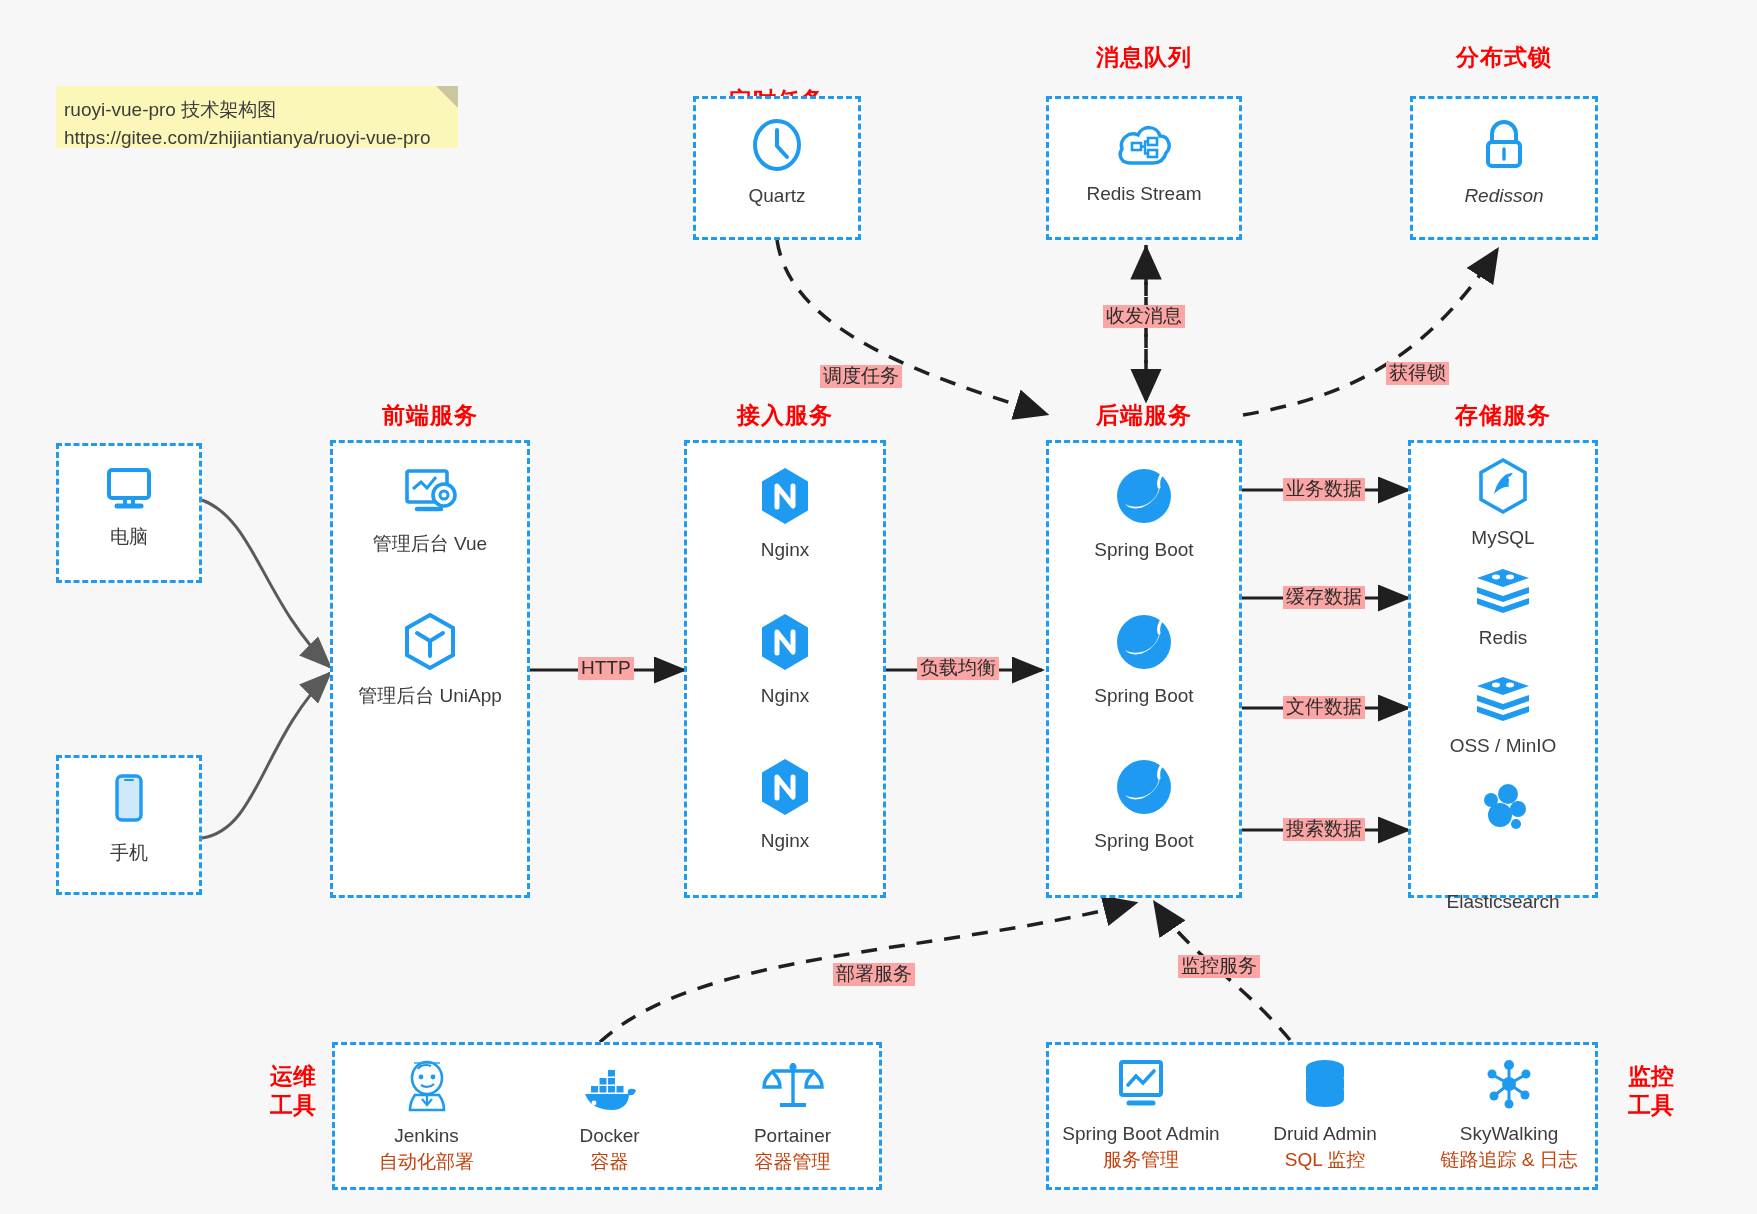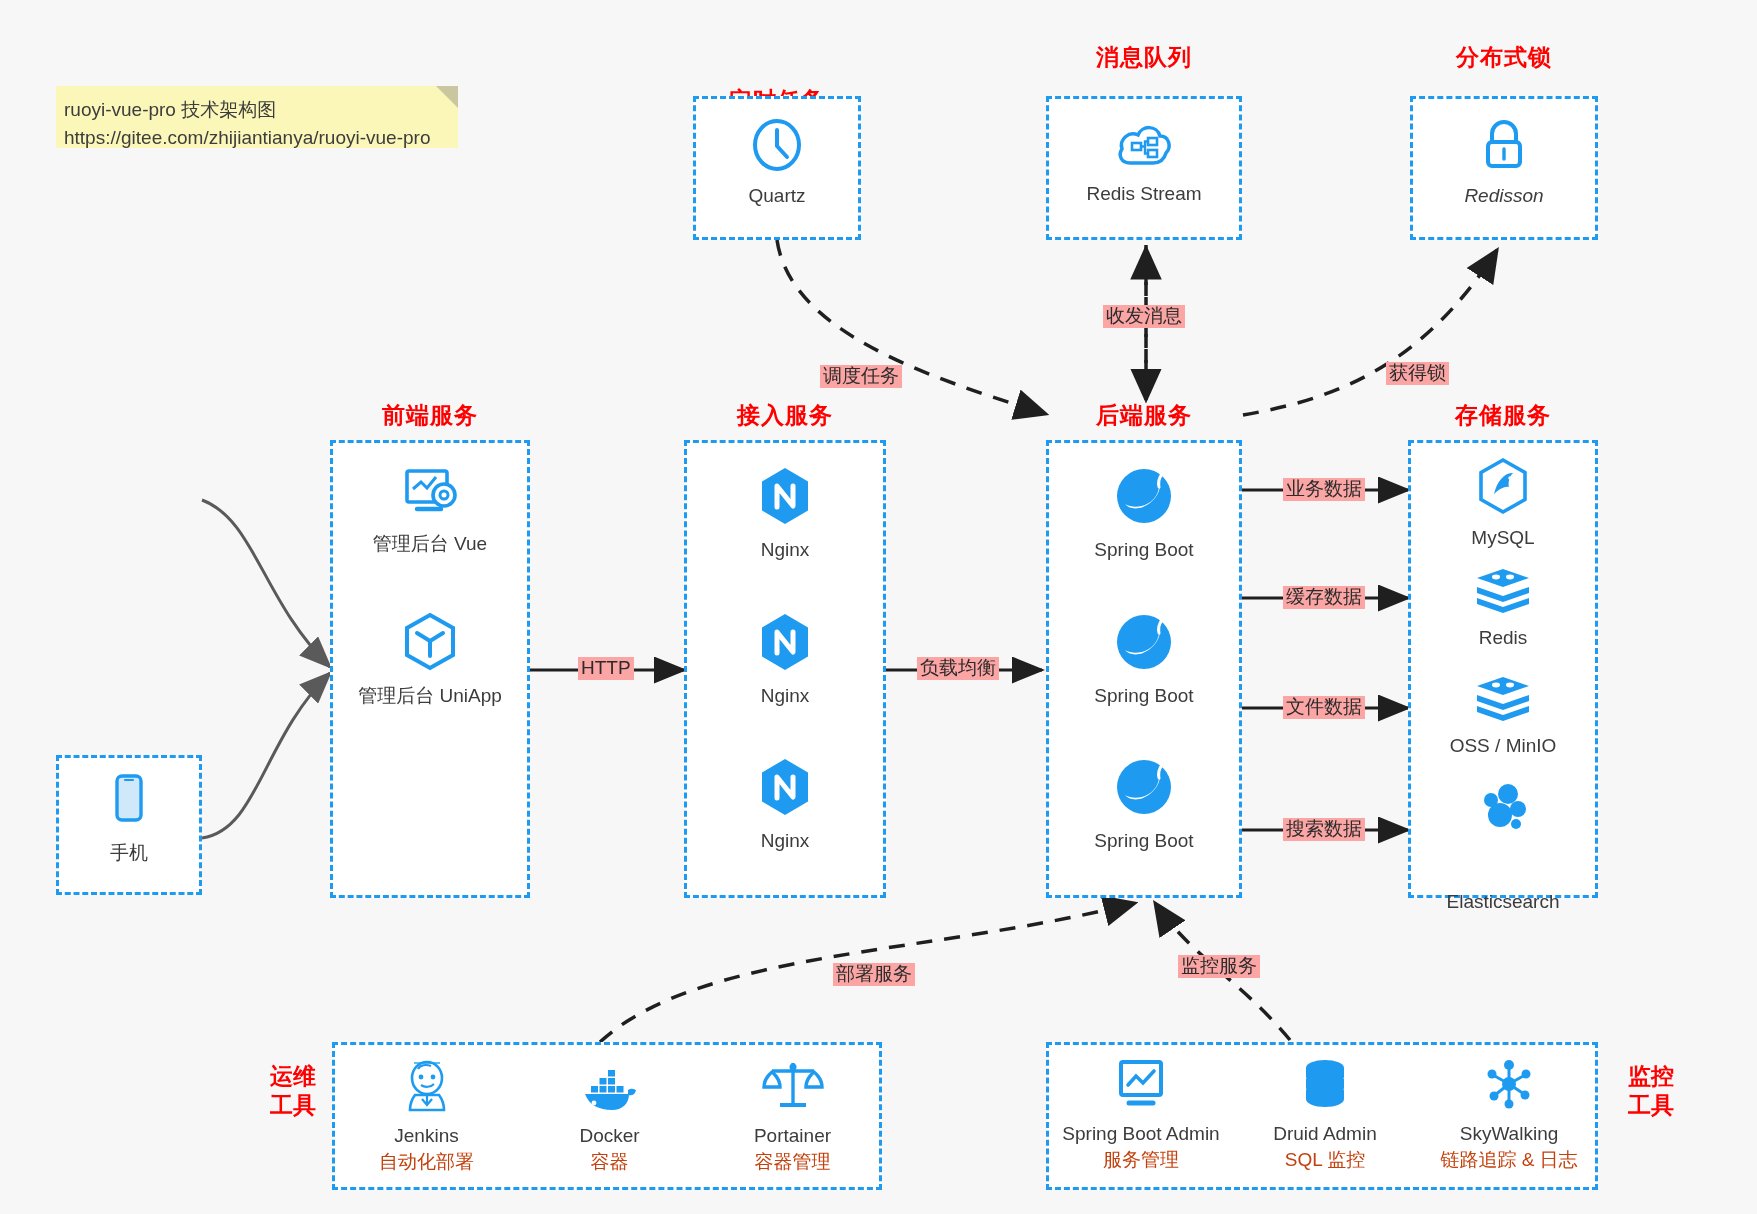--- a/index.html
+++ b/index.html
@@ -159,20 +159,32 @@
         <svg width="52" height="56" viewBox="0 0 52 56">
           <path d="M14 25 L14 17 A12 12 0 0 1 38 17 L38 25" fill="none" stroke="#1e9bf0" stroke-width="4"></path>
           <rect x="10" y="25" width="32" height="24" rx="4" fill="none" stroke="#1e9bf0" stroke-width="4"></rect>
           <path d="M26 32 L26 42" stroke="#1e9bf0" stroke-width="3.4" stroke-linecap="round"></path>
         </svg>
       </span>
       <span class="label">Redisson</span>
     </div>
   </div>
 
+  <div class="group" style="left:56px;top:443px;width:146px;height:140px;">
+    <div class="node" style="top:16px;">
+      <span class="icon">
+        <svg width="56" height="52" viewBox="0 0 56 52">
+          <rect x="8" y="8" width="40" height="28" rx="3" fill="none" stroke="#1e9bf0" stroke-width="4"></rect>
+          <path d="M24 36 L24 42 M32 36 L32 42" stroke="#1e9bf0" stroke-width="4"></path>
+          <path d="M16 44 L40 44" stroke="#1e9bf0" stroke-width="5" stroke-linecap="round"></path>
+        </svg>
+      </span>
+      <span class="label">电脑</span>
+    </div>
+  </div>
 
   <div class="group" style="left:56px;top:755px;width:146px;height:140px;">
     <div class="node" style="top:14px;">
       <span class="icon">
         <svg width="42" height="58" viewBox="0 0 42 58">
           <rect x="9" y="4" width="24" height="44" rx="5" fill="#cfe9fb" stroke="#1e9bf0" stroke-width="3.4"></rect>
           <path d="M17 8 L25 8" stroke="#1e9bf0" stroke-width="2.2" stroke-linecap="round"></path>
         </svg>
       </span>
       <span class="label">手机</span>

